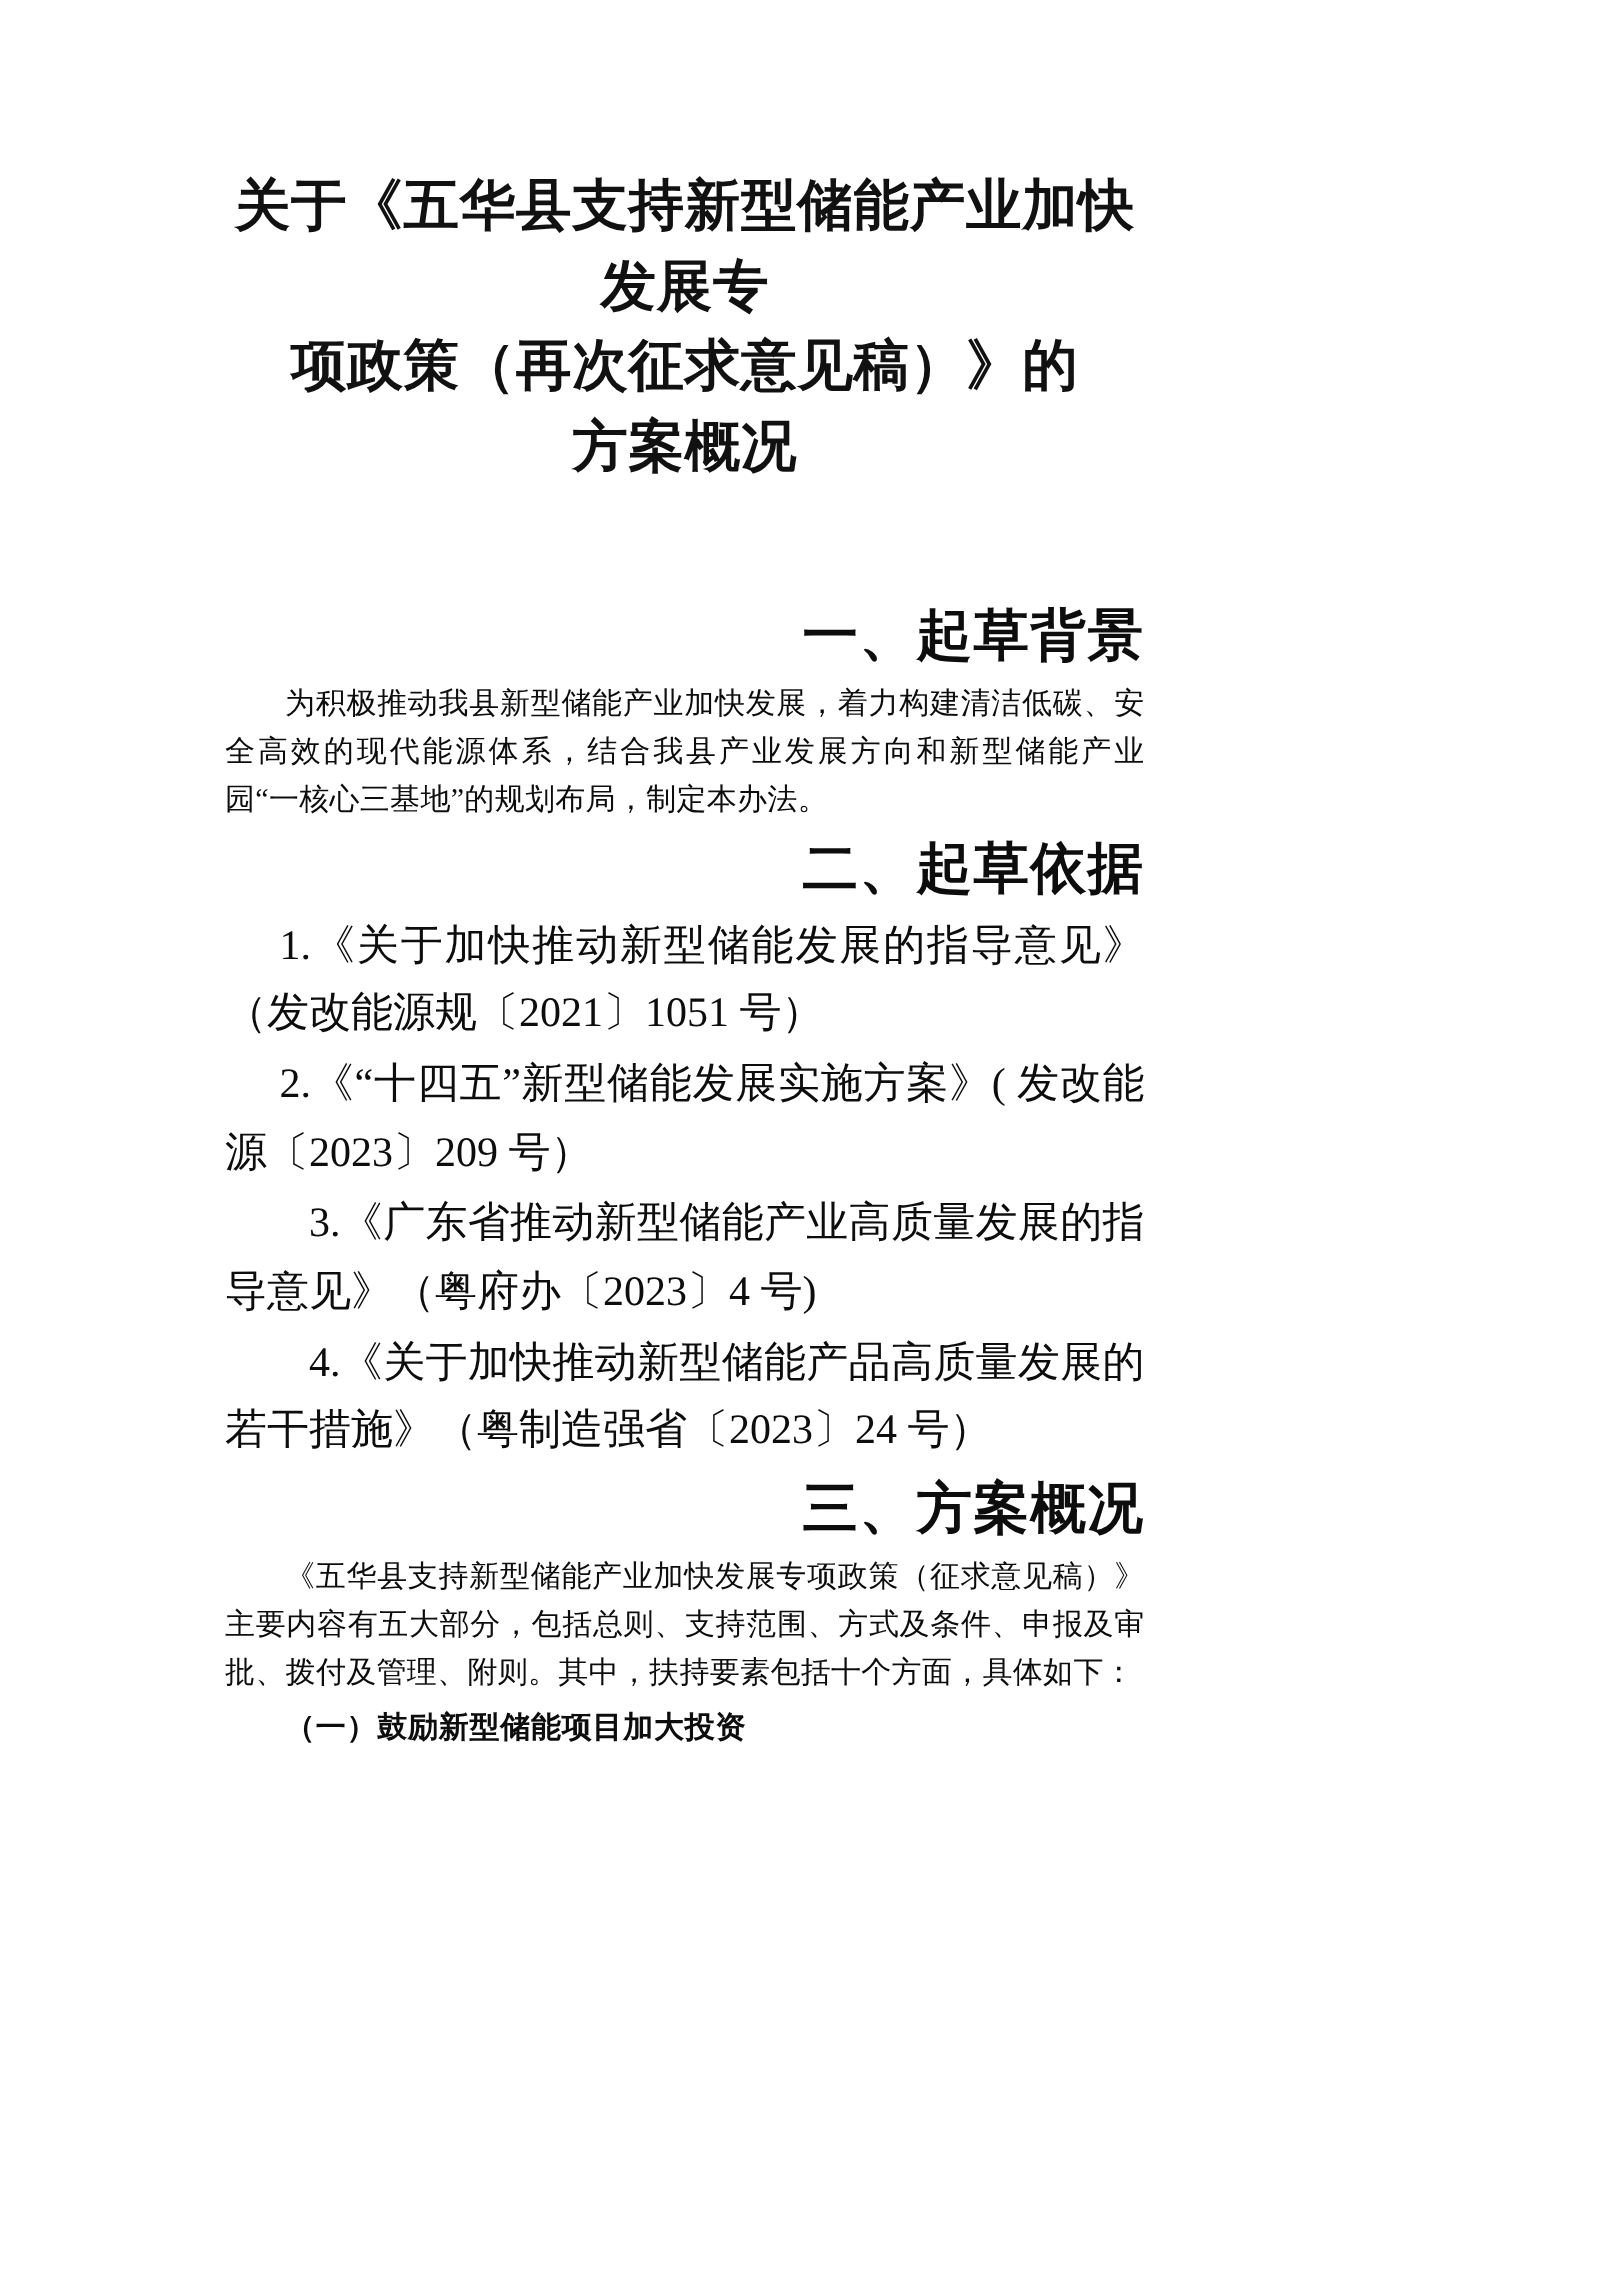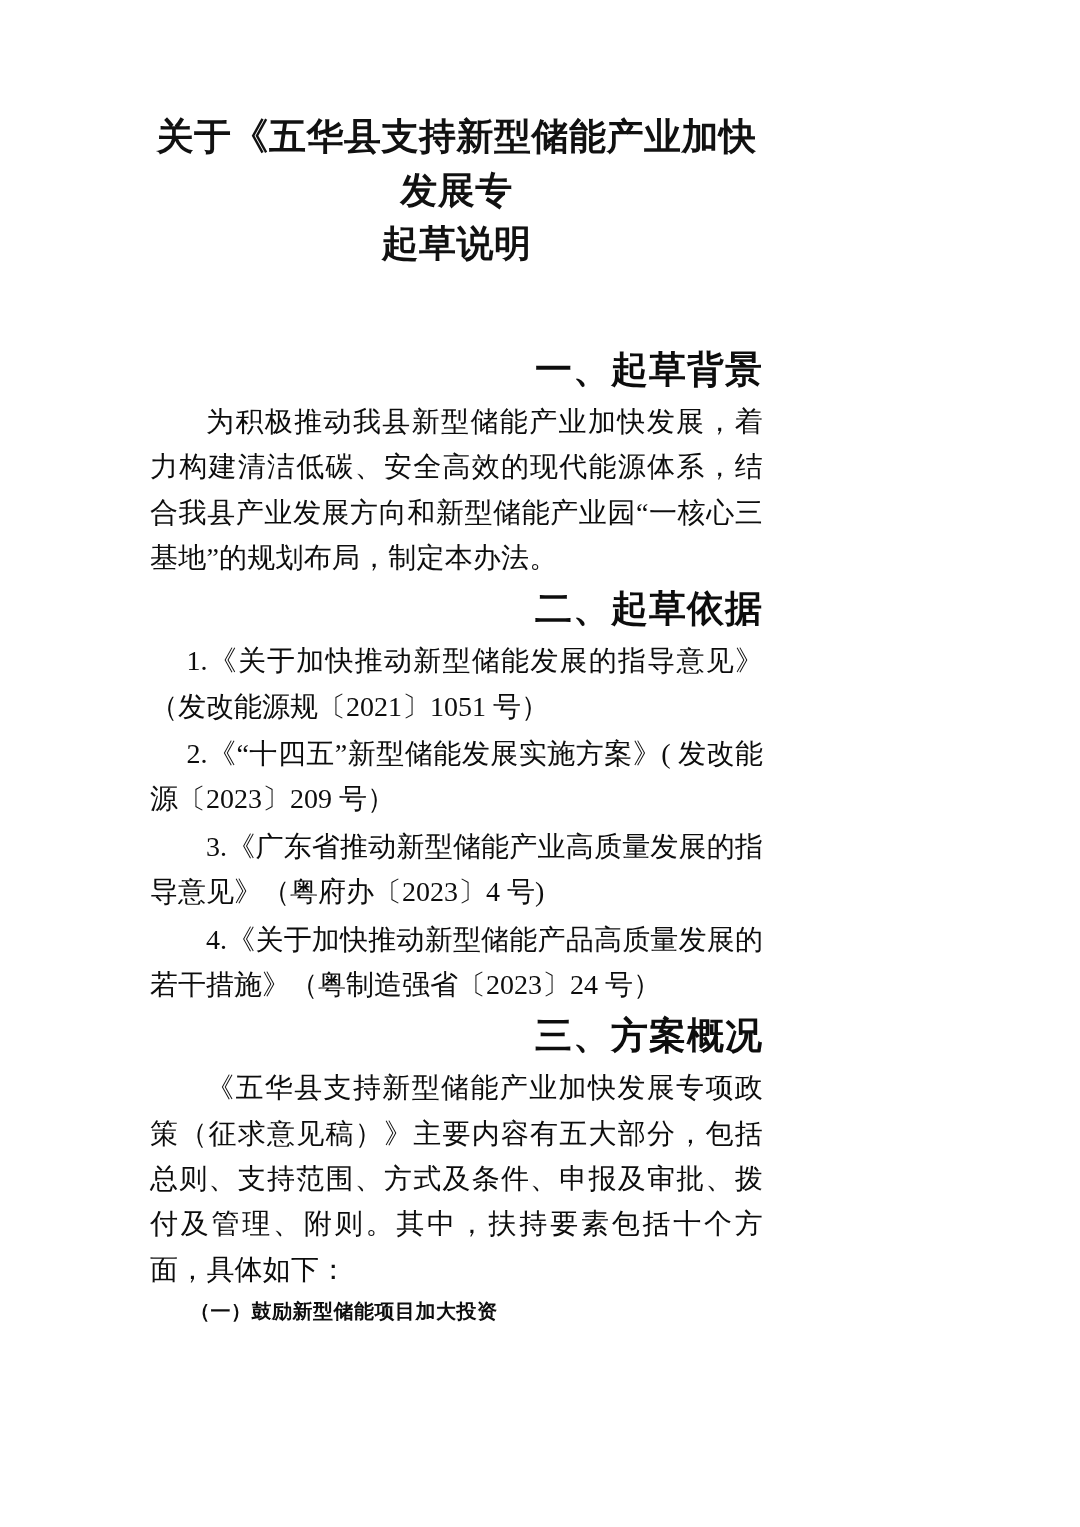--- a/index.html
+++ b/index.html
@@ -36,21 +36,21 @@
   }
   .title-line-1 { }
   .title-line-2 { }
   .title-line-3 { }
 
   .body-block {
     margin-top: 74px;
   }
 
   p.para {
-    font-size: 28px;
+    font-size: 20px;
     line-height: 1.62;
     margin: 0 0 2px 0;
     text-align: justify;
     text-justify: inter-ideograph;
     letter-spacing: 0.2px;
   }
   p.indent {
     text-indent: 2em;
   }
   p.heading-num {
@@ -82,21 +82,22 @@
     text-indent: 1.3em;
   }
 </style>
 </head>
 <body>
 
 <div class="page">
 
   <h1 class="doc-title">
     <span class="line title-line-1">关于《五华县支持新型储能产业加快发展专</span>
-    <span class="line title-line-3">起草说明</span>
+    <span class="line title-line-2">项政策（再次征求意见稿）》的</span>
+    <span class="line title-line-3">方案概况</span>
   </h1>
 
   <div class="body-block">
 
     <p class="heading-num">一、起草背景</p>
     <p class="para indent">为积极推动我县新型储能产业加快发展，着力构建清洁低碳、安全高效的现代能源体系，结合我县产业发展方向和新型储能产业园“一核心三基地”的规划布局，制定本办法。</p>
 
     <p class="heading-num">二、起草依据</p>
     <p class="listitem listitem-tight">1.《关于加快推动新型储能发展的指导意见》（发改能源规〔2021〕1051 号）</p>
     <p class="listitem listitem-tight">2.《“十四五”新型储能发展实施方案》( 发改能源〔2023〕209 号）</p>

